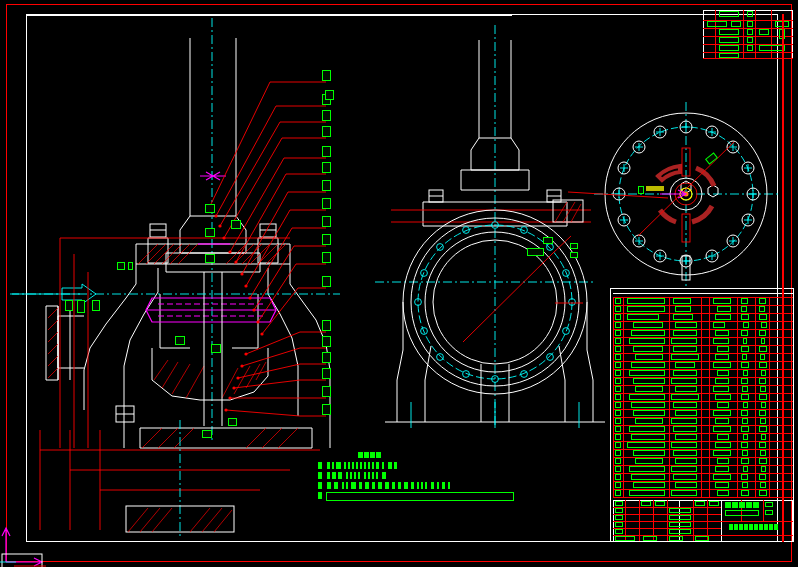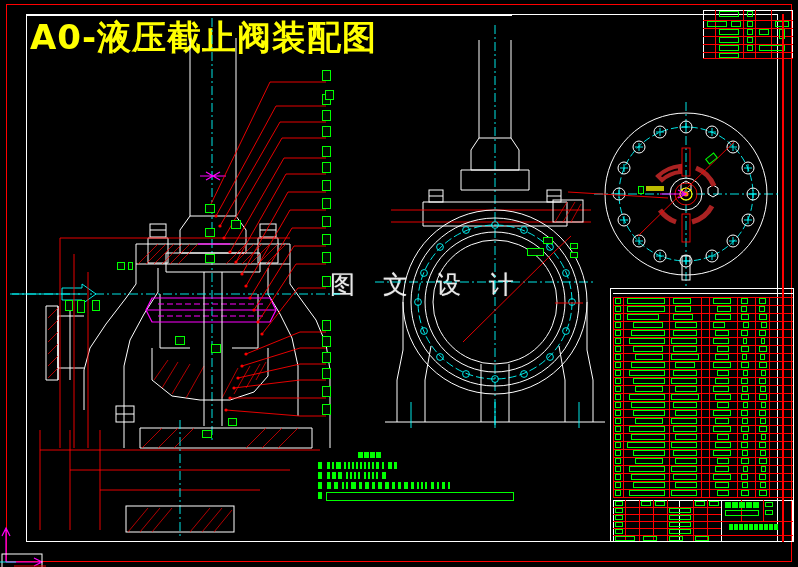--- a/index.html
+++ b/index.html
@@ -31,25 +31,23 @@
   .blk{background:#00ff00;position:absolute;}
 </style>
 </head>
 <body>
 
 <div id="stage">
 
   <div class="abs outer-frame"></div>
   <div class="abs inner-frame"></div>
 
-  <div class="abs doc-title">A0-液压截止阀装配图</div>
 
   <div class="abs" style="left:26px;top:14px;width:486px;height:1.5px;background:#fff;"></div>
 
-  <div class="abs watermark">图 文 设 计</div>
 
   <svg class="abs" style="left:40px;top:48px;" width="320" height="400" viewBox="0 0 320 400">
 
     <line class="s-c dash-c" x1="172" y1="-30" x2="172" y2="395"></line>
 
     <path class="s-w" d="M150 -10 L150 168 M196 -10 L196 168"></path>
     <path class="s-w" d="M150 168 L140 182 L140 205 L206 205 L206 182 L196 168 Z"></path>
 
     <path class="s-w" d="M126 205 L220 205 L220 224 L126 224 Z"></path>
 

